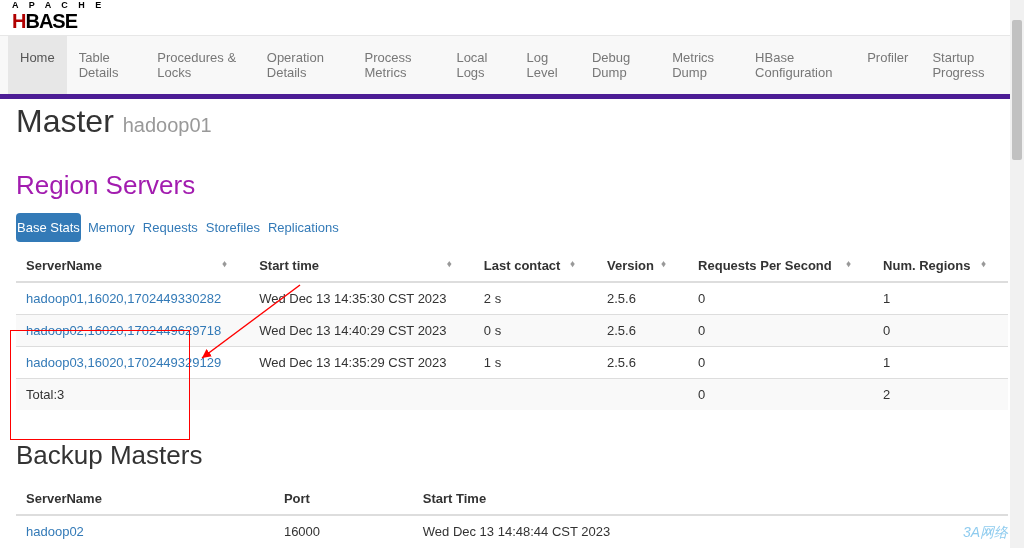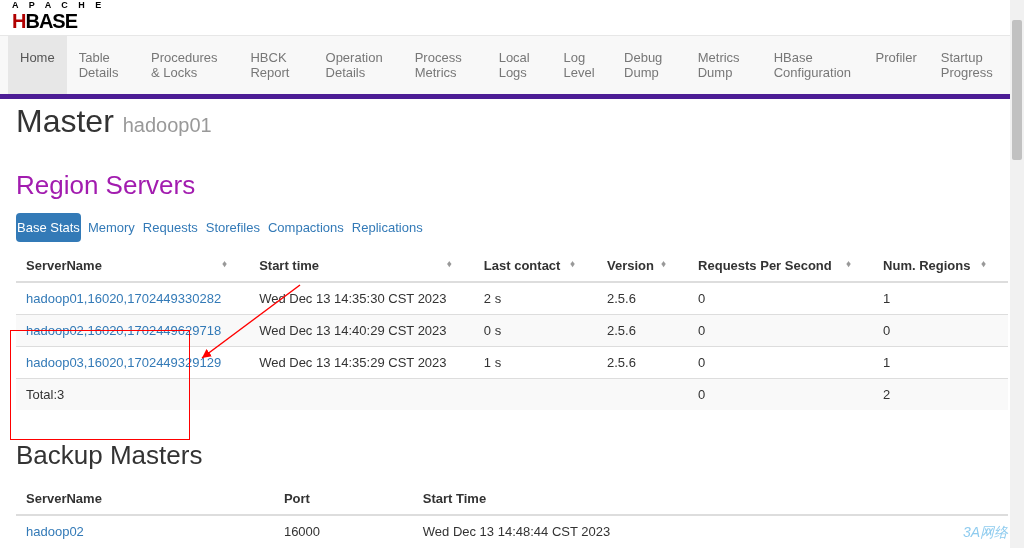--- a/index.html
+++ b/index.html
@@ -40,21 +40,20 @@
     <div class="logo-text">A P A C H E</div>
     <div class="logo-main">
       <span class="logo-h">H</span><span class="logo-base">BASE</span>
     </div>
   </div>
 
   <div class="navbar">
     <div class="nav-item active">Home</div>
     <div class="nav-item">Table Details</div>
     <div class="nav-item">Procedures &amp; Locks</div>
-    <div class="nav-item">HBCK Report</div>
     <div class="nav-item">Operation Details</div>
     <div class="nav-item">Process Metrics</div>
     <div class="nav-item">Local Logs</div>
     <div class="nav-item">Log Level</div>
     <div class="nav-item">Debug Dump</div>
     <div class="nav-item">Metrics Dump</div>
     <div class="nav-item">HBase Configuration</div>
     <div class="nav-item">Profiler</div>
     <div class="nav-item">Startup Progress</div>
   </div>
@@ -64,21 +63,20 @@
       <span>Master</span>
       <span class="sub">hadoop01</span>
     </h1>
 
     <h2 class="section">Region Servers</h2>
     <div class="tabs">
       <div class="tab active">Base Stats</div>
       <div class="tab">Memory</div>
       <div class="tab">Requests</div>
       <div class="tab">Storefiles</div>
-      <div class="tab">Compactions</div>
       <div class="tab">Replications</div>
     </div>
     <table>
       <thead>
         <tr>
           <th><span>ServerName</span><span class="sort-icon">♦</span></th>
           <th><span>Start time</span><span class="sort-icon">♦</span></th>
           <th><span>Last contact</span><span class="sort-icon">♦</span></th>
           <th><span>Version</span><span class="sort-icon">♦</span></th>
           <th><span>Requests Per Second</span><span class="sort-icon">♦</span></th>

